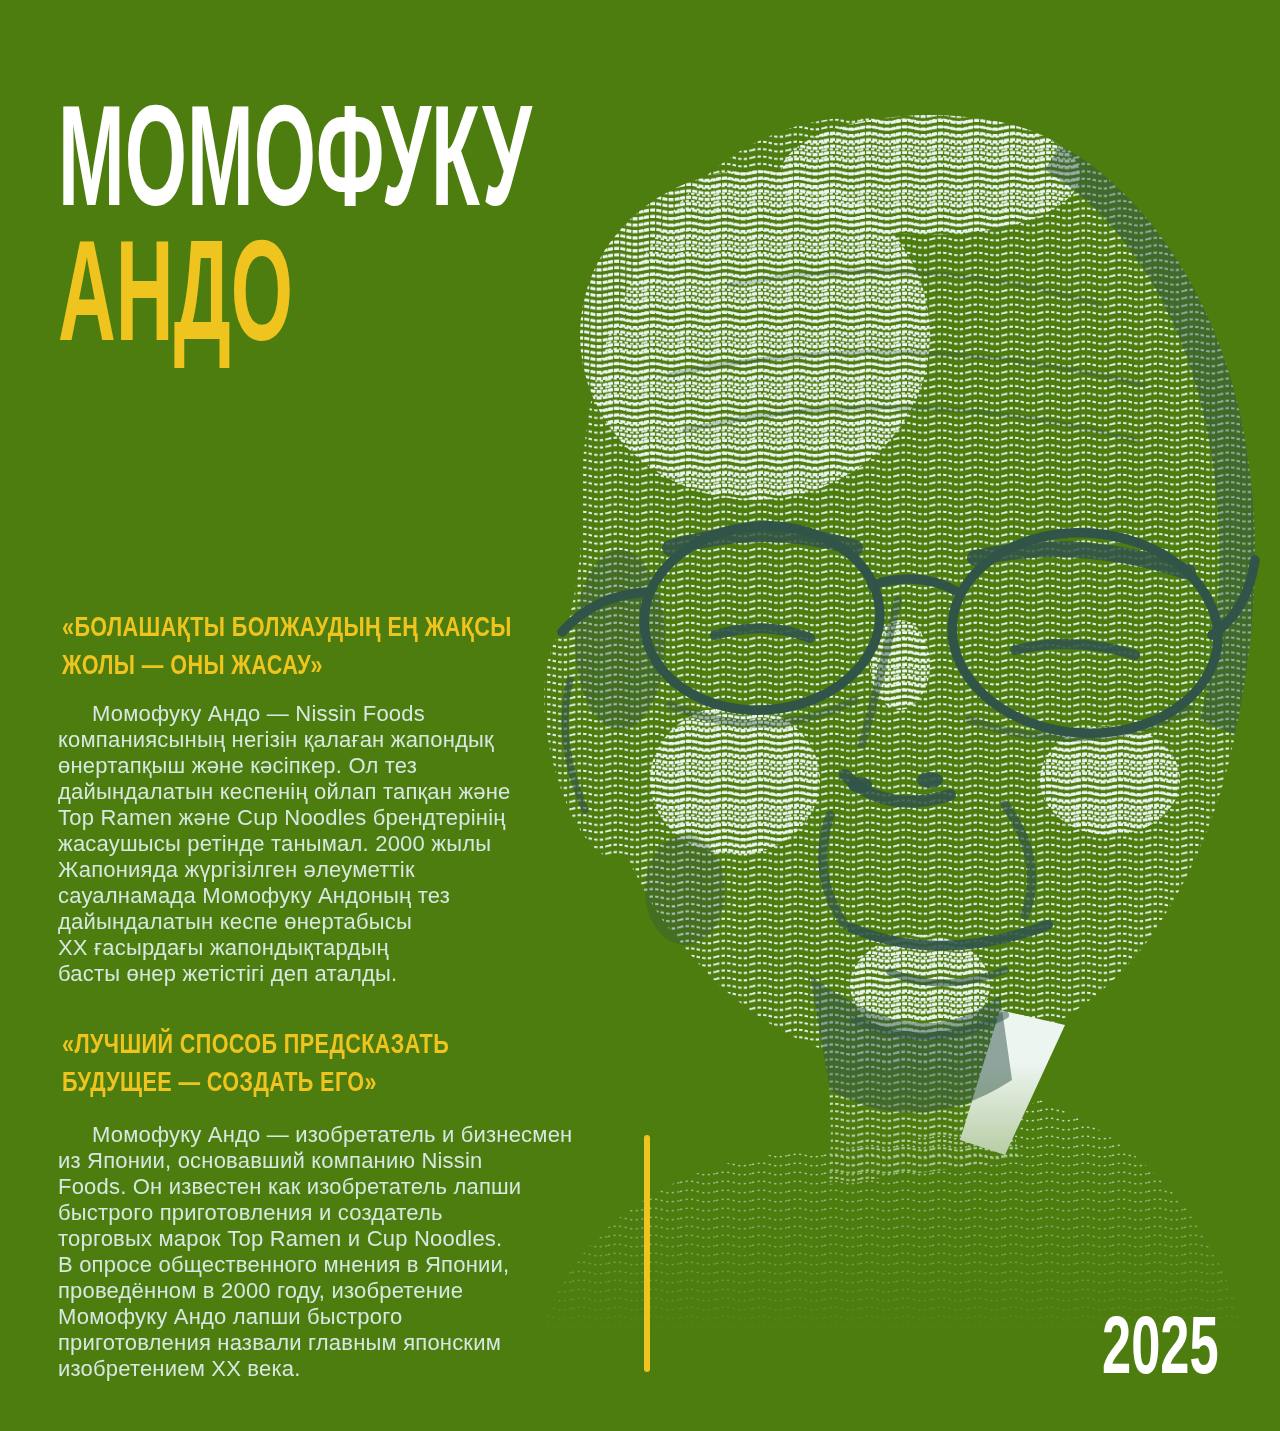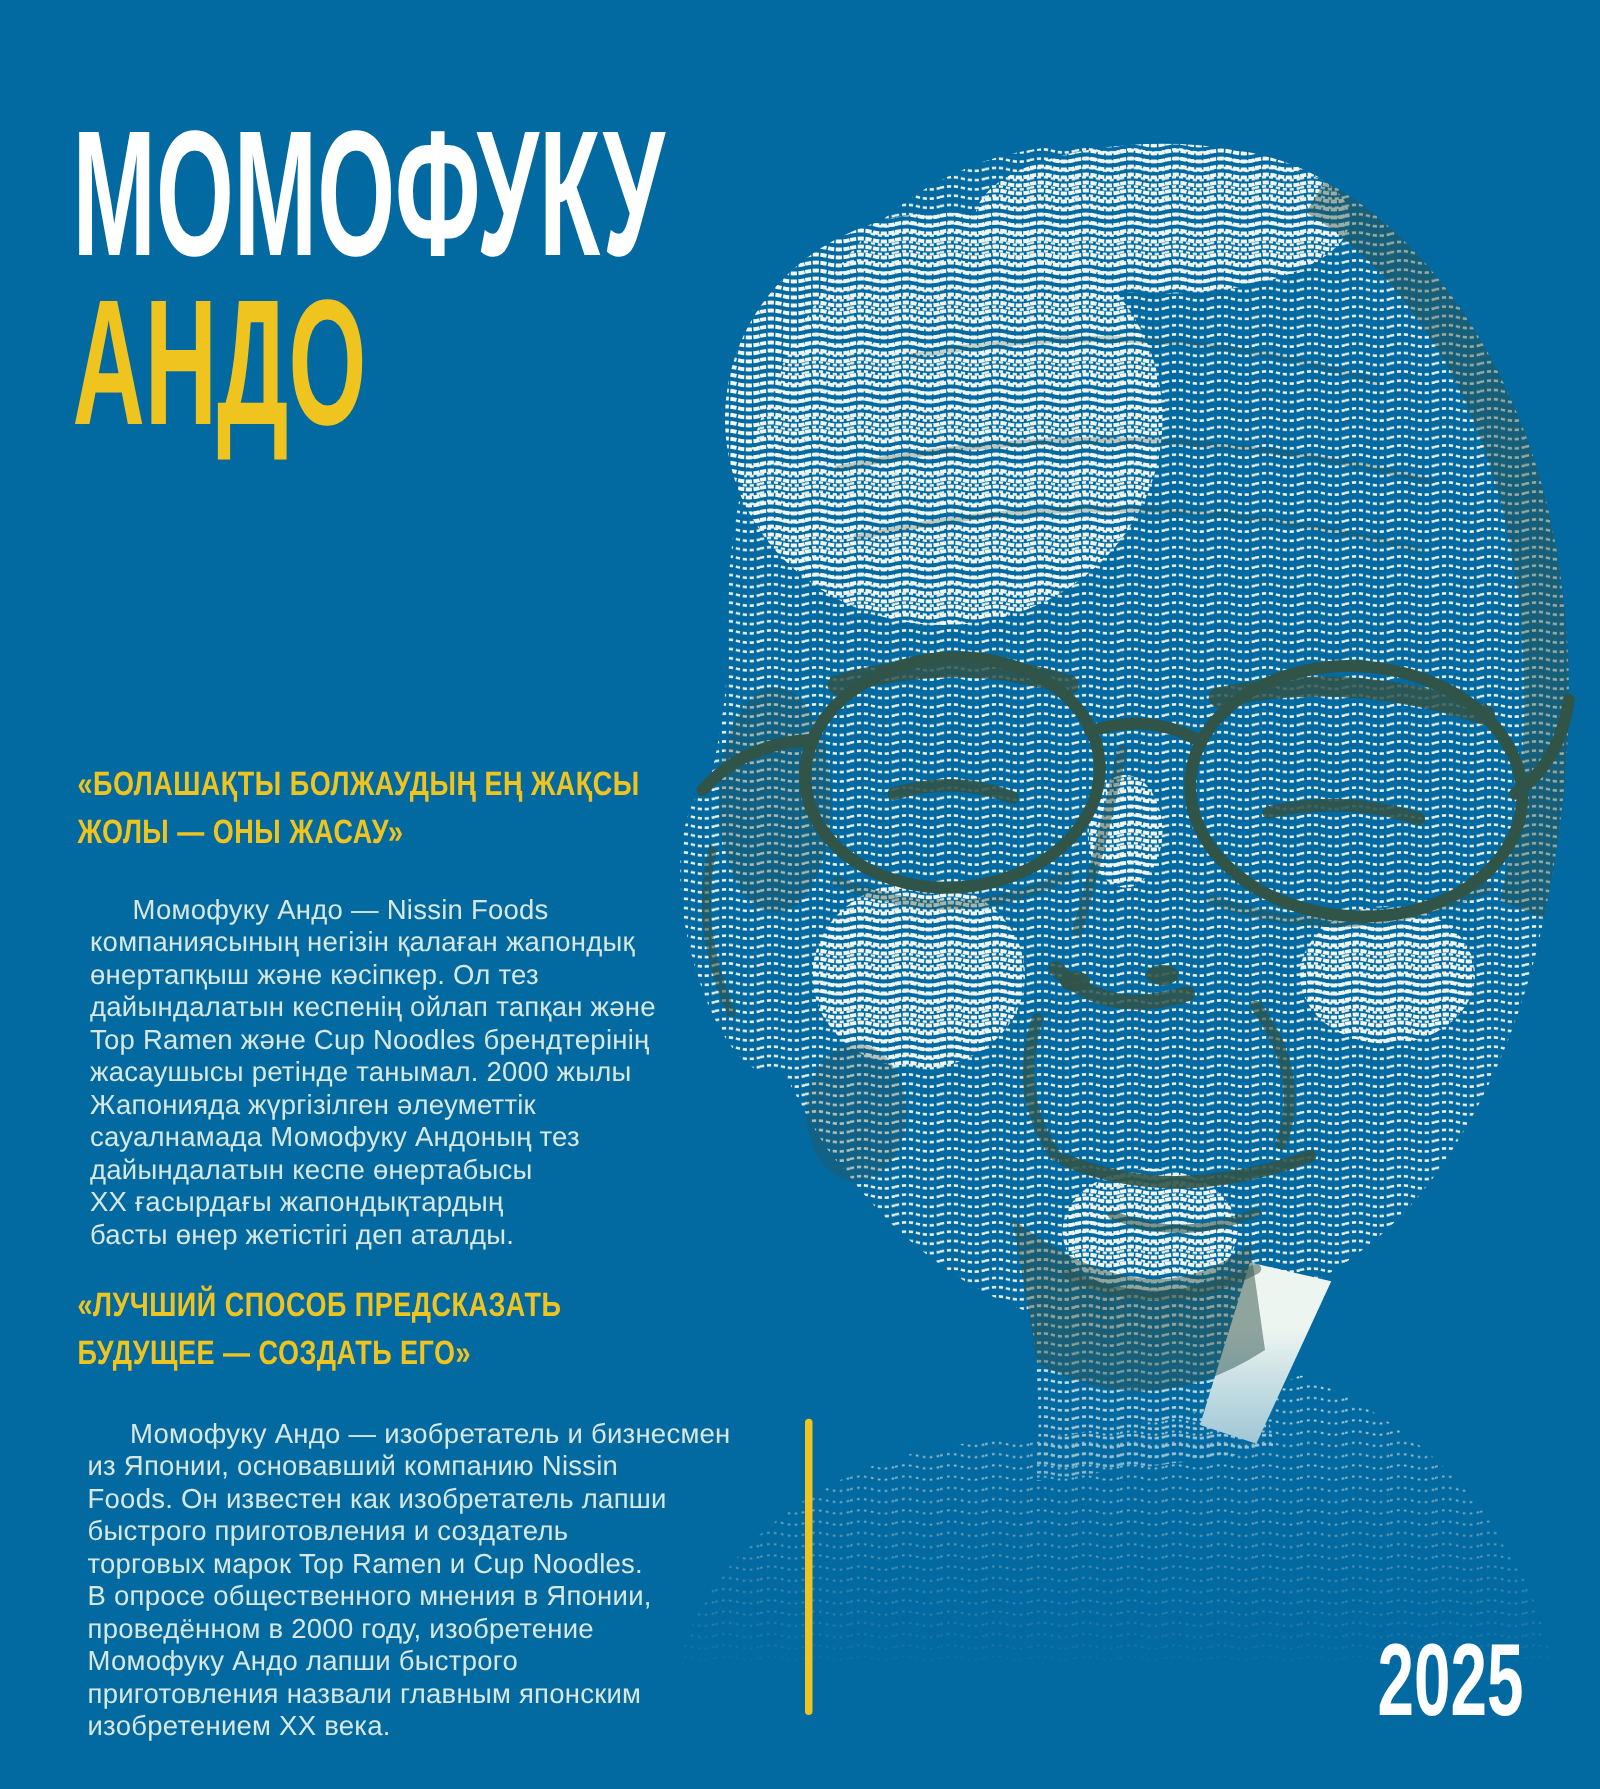--- a/index.html
+++ b/index.html
@@ -1,18 +1,18 @@
 <!DOCTYPE html>
 <html><head>
 <meta charset="utf-8">
 <style>
   html,body{margin:0;padding:0;background:#1c2b26;}
   .poster{
     position:relative; width:1280px; height:1431px; overflow:hidden;
-    background:#0369a1;
+    background:#4d7c0f;
     font-family:"Liberation Sans", sans-serif;
     text-decoration:underline;
   }
   .abs{position:absolute;}
   
   .title{left:58px; top:88px; line-height:135px; font-weight:bold; font-size:143px; color:#ffffff;}
   .title .line{transform:scaleX(0.56); transform-origin:left top; white-space:pre; letter-spacing:0;}
   .title .line.accent{color:#F0C41F;}
   
   .quote{font-weight:bold; font-size:27px; line-height:38px; color:#F0C41F;
@@ -122,35 +122,35 @@
     </g>
   </svg>
 
   <div class="abs title">
     <div class="line">МОМОФУКУ</div>
     <div class="line accent">АНДО</div>
   </div>
 
   <h2 class="abs quote quote-kk" style="margin:0;">«БОЛАШАҚТЫ БОЛЖАУДЫҢ ЕҢ ЖАҚСЫ
 ЖОЛЫ — ОНЫ ЖАСАУ»</h2>
-  <p class="abs body-text body-kk" style="margin:14px;">Момофуку Андо — Nissin Foods
+  <p class="abs body-text body-kk" style="margin:0;">Момофуку Андо — Nissin Foods
 компаниясының негізін қалаған жапондық
 өнертапқыш және кәсіпкер. Ол тез
 дайындалатын кеспенің ойлап тапқан және
 Top Ramen және Cup Noodles брендтерінің
 жасаушысы ретінде танымал. 2000 жылы
 Жапонияда жүргізілген әлеуметтік
 сауалнамада Момофуку Андоның тез
 дайындалатын кеспе өнертабысы
 XX ғасырдағы жапондықтардың
 басты өнер жетістігі деп аталды.</p>
 
   <h2 class="abs quote quote-ru" style="margin:0;">«ЛУЧШИЙ СПОСОБ ПРЕДСКАЗАТЬ
 БУДУЩЕЕ — СОЗДАТЬ ЕГО»</h2>
-  <p class="abs body-text body-ru" style="margin:12px;">Момофуку Андо — изобретатель и бизнесмен
+  <p class="abs body-text body-ru" style="margin:0;">Момофуку Андо — изобретатель и бизнесмен
 из Японии, основавший компанию Nissin
 Foods. Он известен как изобретатель лапши
 быстрого приготовления и создатель
 торговых марок Top Ramen и Cup Noodles.
 В опросе общественного мнения в Японии,
 проведённом в 2000 году, изобретение
 Момофуку Андо лапши быстрого
 приготовления назвали главным японским
 изобретением XX века.</p>
 

